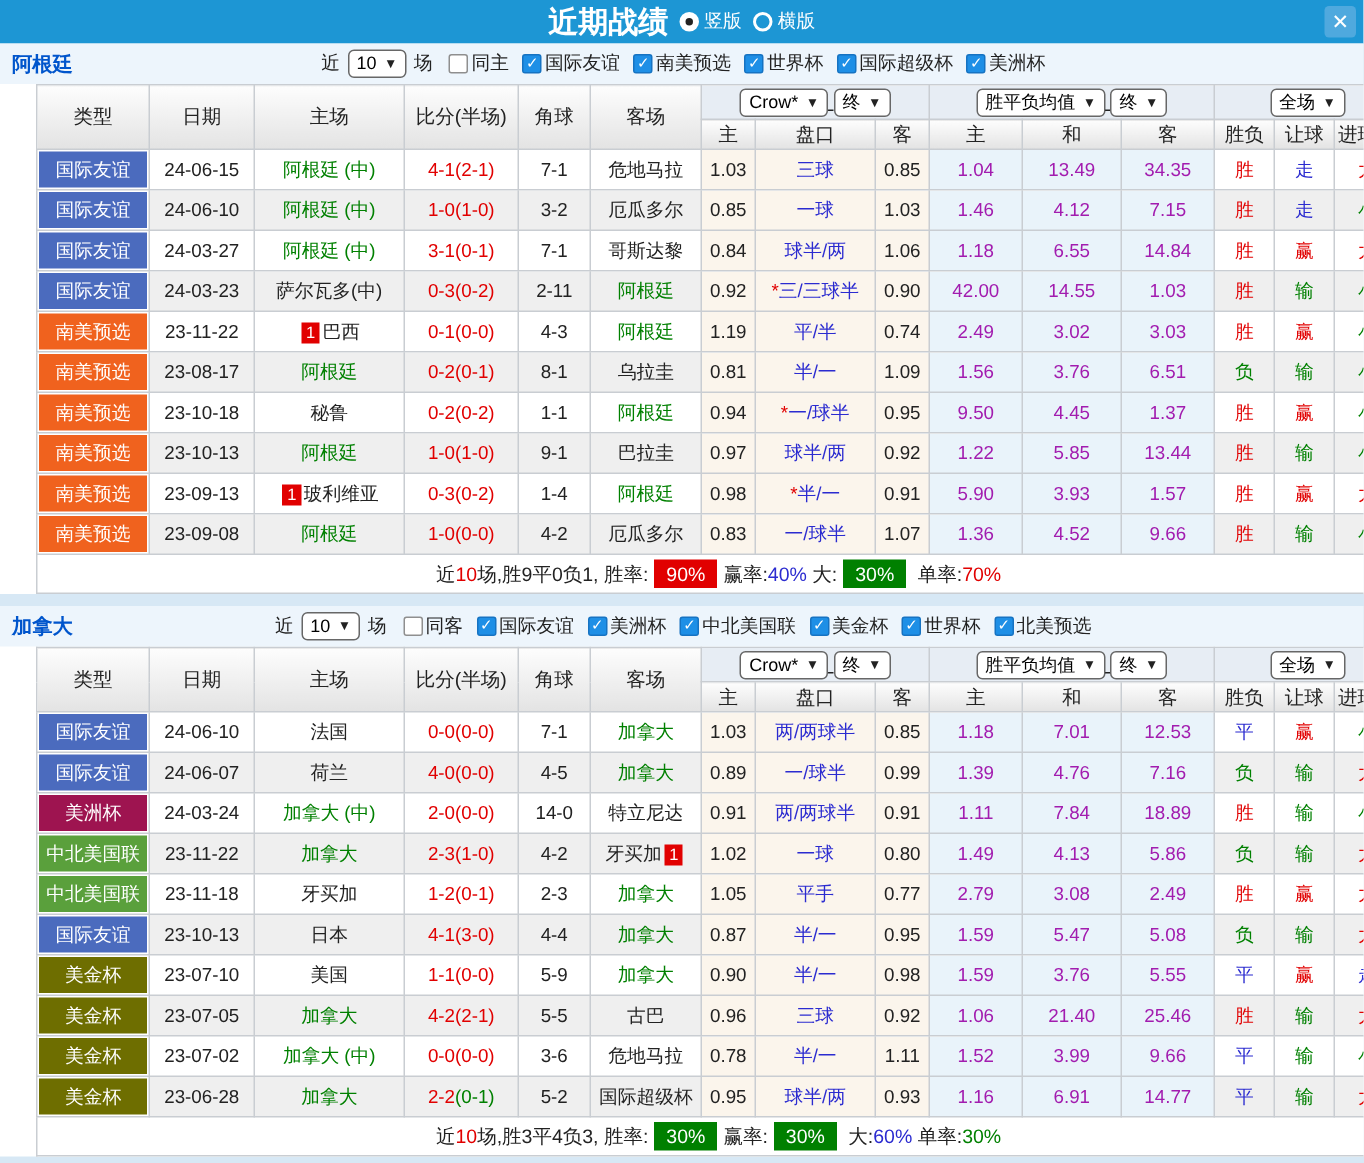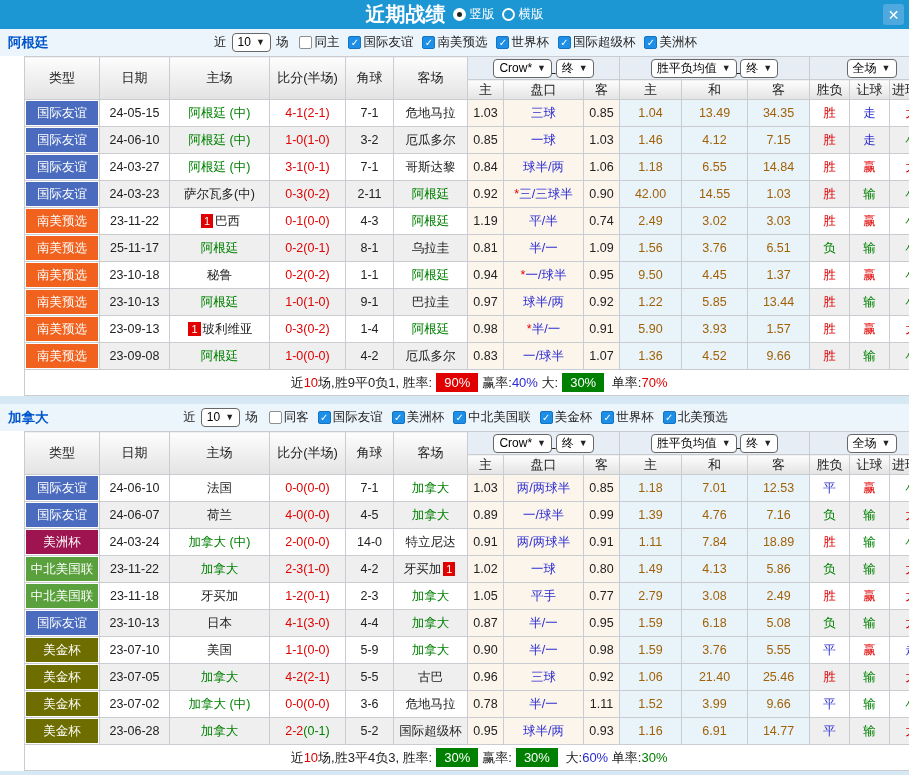--- a/index.html
+++ b/index.html
@@ -34,21 +34,21 @@
   thead tr.h1 th{height:23px;}
   thead tr.h2 th{height:20px;}
   thead th.dd{background:#e7edf4;text-decoration:underline;}
   tbody td{height:27px;}
   .type-td{padding:1px;background:#fff;}
   .type-chip{height:100%;display:flex;align-items:center;justify-content:center;color:#fff;font-size:12.5px;}
   td.plain{background:#fff;}
   tbody tr:nth-child(even) td.plain{background:#efefef;}
   .crow-bg{background:#fbf5ec;}
   .avg-bg{background:#e9f3fa;}
-  .steel{color:#a16207;}
+  .steel{color:#a21caf;}
   .red{color:#e10000;}
   .green{color:#008000;}
   .blue{color:#2b2bd0;}
   .badge1{background:#e10000;color:#fff;font-size:11px;padding:0 3px;margin:0 2px;display:inline-block;line-height:14px;}
   tfoot td{height:26px;background:#fff;font-size:13px;}
   .seg-k{color:#222;}
   .seg-r{color:#e10000;}
   .seg-b{color:#2b2bd0;}
   .seg-g{color:#008000;}
   .seg-br{background:#e10000;color:#fff;padding:2px 8px;margin:0 4px;}
@@ -170,21 +170,21 @@
         <th>胜负</th>
         <th>让球</th>
         <th>进球数</th>
       </tr>
     </thead>
     <tbody>
         <tr>
           <td class="type-td">
             <div class="type-chip" style="background: rgb(75, 107, 190);">国际友谊</div>
           </td>
-          <td class="plain">24-05-15</td>
+          <td class="plain">24-06-15</td>
           <td class="plain"><span class="green">阿根廷 (中)</span></td>
           <td class="plain"><span class="red">4-1</span><span class="red">(2-1)</span></td>
           <td class="plain">7-1</td>
           <td class="plain"><span>危地马拉</span></td>
           <td class="crow-bg">1.03</td>
           <td class="crow-bg"><span class="blue">三球</span></td>
           <td class="crow-bg">0.85</td>
           <td class="avg-bg steel">1.04</td>
           <td class="avg-bg steel">13.49</td>
           <td class="avg-bg steel">34.35</td>
@@ -265,21 +265,21 @@
           <td class="avg-bg steel">3.02</td>
           <td class="avg-bg steel">3.03</td>
           <td class="plain" style="color: rgb(225, 0, 0);">胜</td>
           <td class="plain" style="color: rgb(225, 0, 0);">赢</td>
           <td class="plain" style="color: rgb(0, 128, 0);">小</td>
         </tr>
         <tr>
           <td class="type-td">
             <div class="type-chip" style="background: rgb(240, 98, 30);">南美预选</div>
           </td>
-          <td class="plain">25-11-17</td>
+          <td class="plain">23-08-17</td>
           <td class="plain"><span class="green">阿根廷</span></td>
           <td class="plain"><span class="red">0-2</span><span class="red">(0-1)</span></td>
           <td class="plain">8-1</td>
           <td class="plain"><span>乌拉圭</span></td>
           <td class="crow-bg">0.81</td>
           <td class="crow-bg"><span class="blue">半/一</span></td>
           <td class="crow-bg">1.09</td>
           <td class="avg-bg steel">1.56</td>
           <td class="avg-bg steel">3.76</td>
           <td class="avg-bg steel">6.51</td>
@@ -581,21 +581,21 @@
           </td>
           <td class="plain">23-10-13</td>
           <td class="plain"><span>日本</span></td>
           <td class="plain"><span class="red">4-1</span><span class="red">(3-0)</span></td>
           <td class="plain">4-4</td>
           <td class="plain"><span class="green">加拿大</span></td>
           <td class="crow-bg">0.87</td>
           <td class="crow-bg"><span class="blue">半/一</span></td>
           <td class="crow-bg">0.95</td>
           <td class="avg-bg steel">1.59</td>
-          <td class="avg-bg steel">6.18</td>
+          <td class="avg-bg steel">5.47</td>
           <td class="avg-bg steel">5.08</td>
           <td class="plain" style="color: rgb(0, 128, 0);">负</td>
           <td class="plain" style="color: rgb(0, 128, 0);">输</td>
           <td class="plain" style="color: rgb(225, 0, 0);">大</td>
         </tr>
         <tr>
           <td class="type-td">
             <div class="type-chip" style="background: rgb(110, 110, 0);">美金杯</div>
           </td>
           <td class="plain">23-07-10</td>

